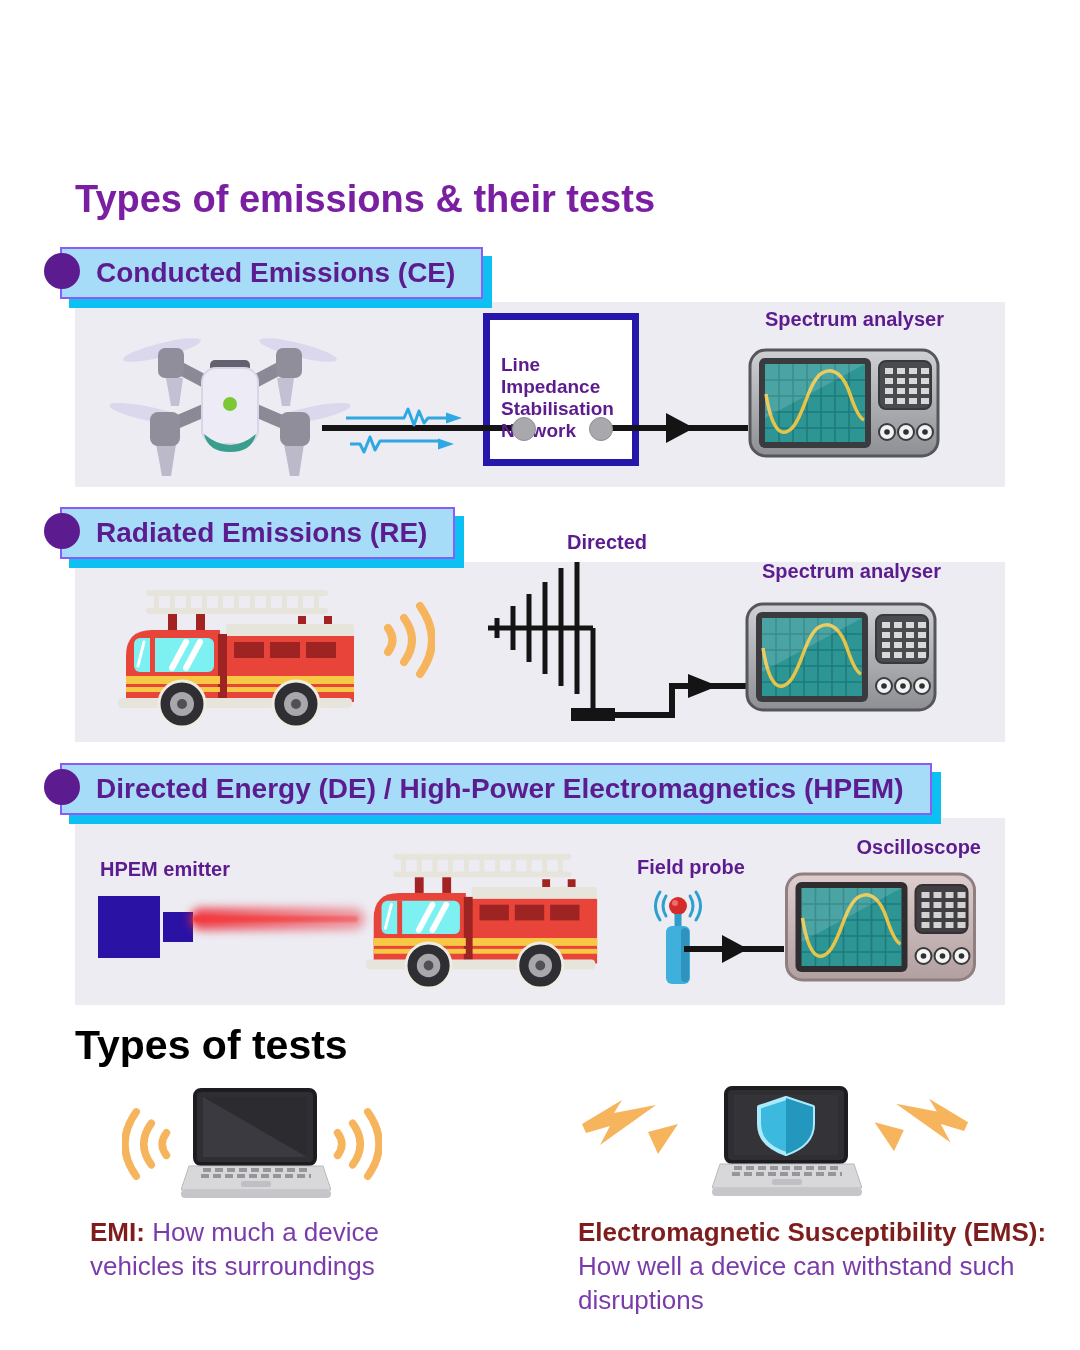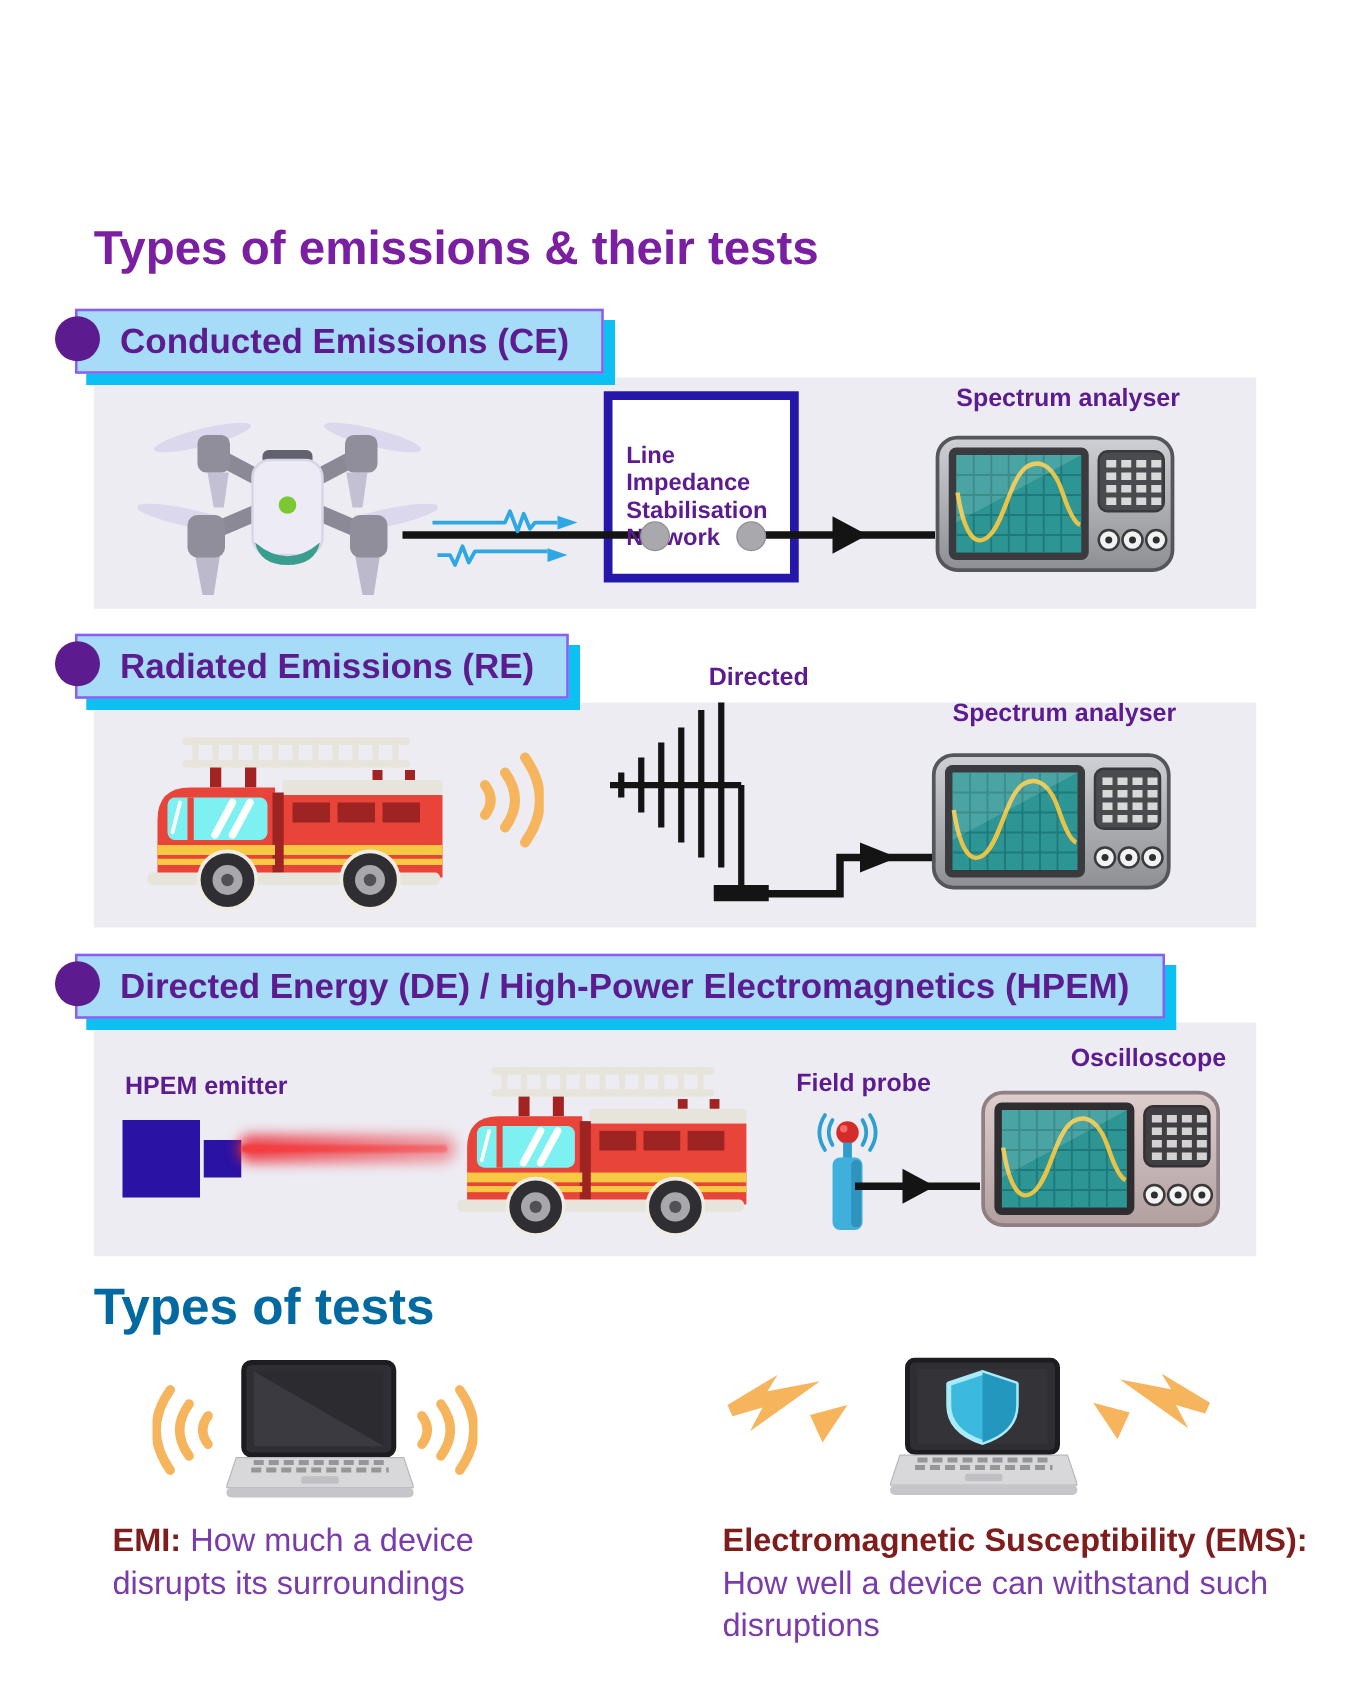--- a/index.html
+++ b/index.html
@@ -18,21 +18,21 @@
   .ilabel-left{font-size:20px;font-weight:700;color:#5c1b8e;}
   .cable{background:#141414;height:6px;z-index:4;}
   .lisn{box-sizing:border-box;width:156px;height:153px;background:#ffffff;border:7px solid #2517aa;z-index:3;}
   .lisn-text{font-size:19px;font-weight:700;color:#5c1b8e;line-height:1.16;z-index:5;margin-top:28px;}
   .dot{width:22px;height:22px;border-radius:50%;background:#a9a9ad;border:1px solid #8e8e93;z-index:6;}
   .navy{background:#2a12a5;}
   .beam-outer{width:175px;height:22px;border-radius:11px;filter:blur(5px);
      background:linear-gradient(90deg,rgba(236,40,52,.9),rgba(236,60,70,.45));}
   .beam-core{width:165px;height:6px;border-radius:3px;filter:blur(1px);
      background:linear-gradient(90deg,rgba(244,60,60,.95),rgba(244,80,80,.55));}
-  .tests-heading{left:75px;top:1022px;font-size:41px;font-weight:700;color:#0369a1;}
+  .tests-heading{left:75px;top:1022px;font-size:41px;font-weight:700;color:#000000;}
   .test-text{font-size:26px;line-height:1.3;color:#7b3cab;}
   .test-text b{color:#7f1d1d;}
   .mirror{transform:scaleX(-1);}
 </style>
 </head>
 <body>
 
 <div id="page">
 
   <div class="abs page-subtitle">Types of emissions &amp; their tests</div>
@@ -409,21 +409,21 @@
     <rect x="22" y="9" width="104" height="60" fill="#3a3a40"></rect>
     <path d="M22,9 h104 v60 z" fill="#2b2b30"></path>
     <polygon points="8,78 142,78 150,102 0,102" fill="#d8d8db" stroke="#b9b9bd" stroke-width="1"></polygon>
     <g stroke="#95969a" stroke-width="4" stroke-dasharray="8 4">
       <line x1="22" y1="82" x2="128" y2="82"></line>
         <line x1="20" y1="88" x2="130" y2="88"></line>
     </g>
     <rect x="60" y="93" width="30" height="6" rx="2" fill="#c0c0c4"></rect>
     <rect x="0" y="102" width="150" height="8" rx="4" fill="#c6c6ca"></rect>
   </svg>
-  <p class="abs test-text" style="left:90px;top:1216px;width:370px;margin:0;"><b>EMI:</b> <span>How much a device disrupts its surroundings</span></p>
+  <p class="abs test-text" style="left:90px;top:1216px;width:370px;margin:0;"><b>EMI:</b> <span>How much a device vehicles its surroundings</span></p>
 
   <svg class="abs" style="left:580px;top:1098px;" width="115" height="62" viewBox="0 0 115 62">
     <polygon points="2,26 42,2 34,15 76,7 20,47 30,28 6,35" fill="#f6b45c"></polygon>
     <polygon points="68,34 98,26 78,56" fill="#f6b45c"></polygon>
   </svg>
   <svg class="abs mirror" style="left:858px;top:1096px;" width="112" height="62" viewBox="0 0 115 62">
     <polygon points="2,26 42,2 34,15 76,7 20,47 30,28 6,35" fill="#f6b45c"></polygon>
     <polygon points="68,34 98,26 78,56" fill="#f6b45c"></polygon>
   </svg>
   <svg class="abs" style="left:712px;top:1086px;" width="150" height="118" viewBox="0 0 150 118">

